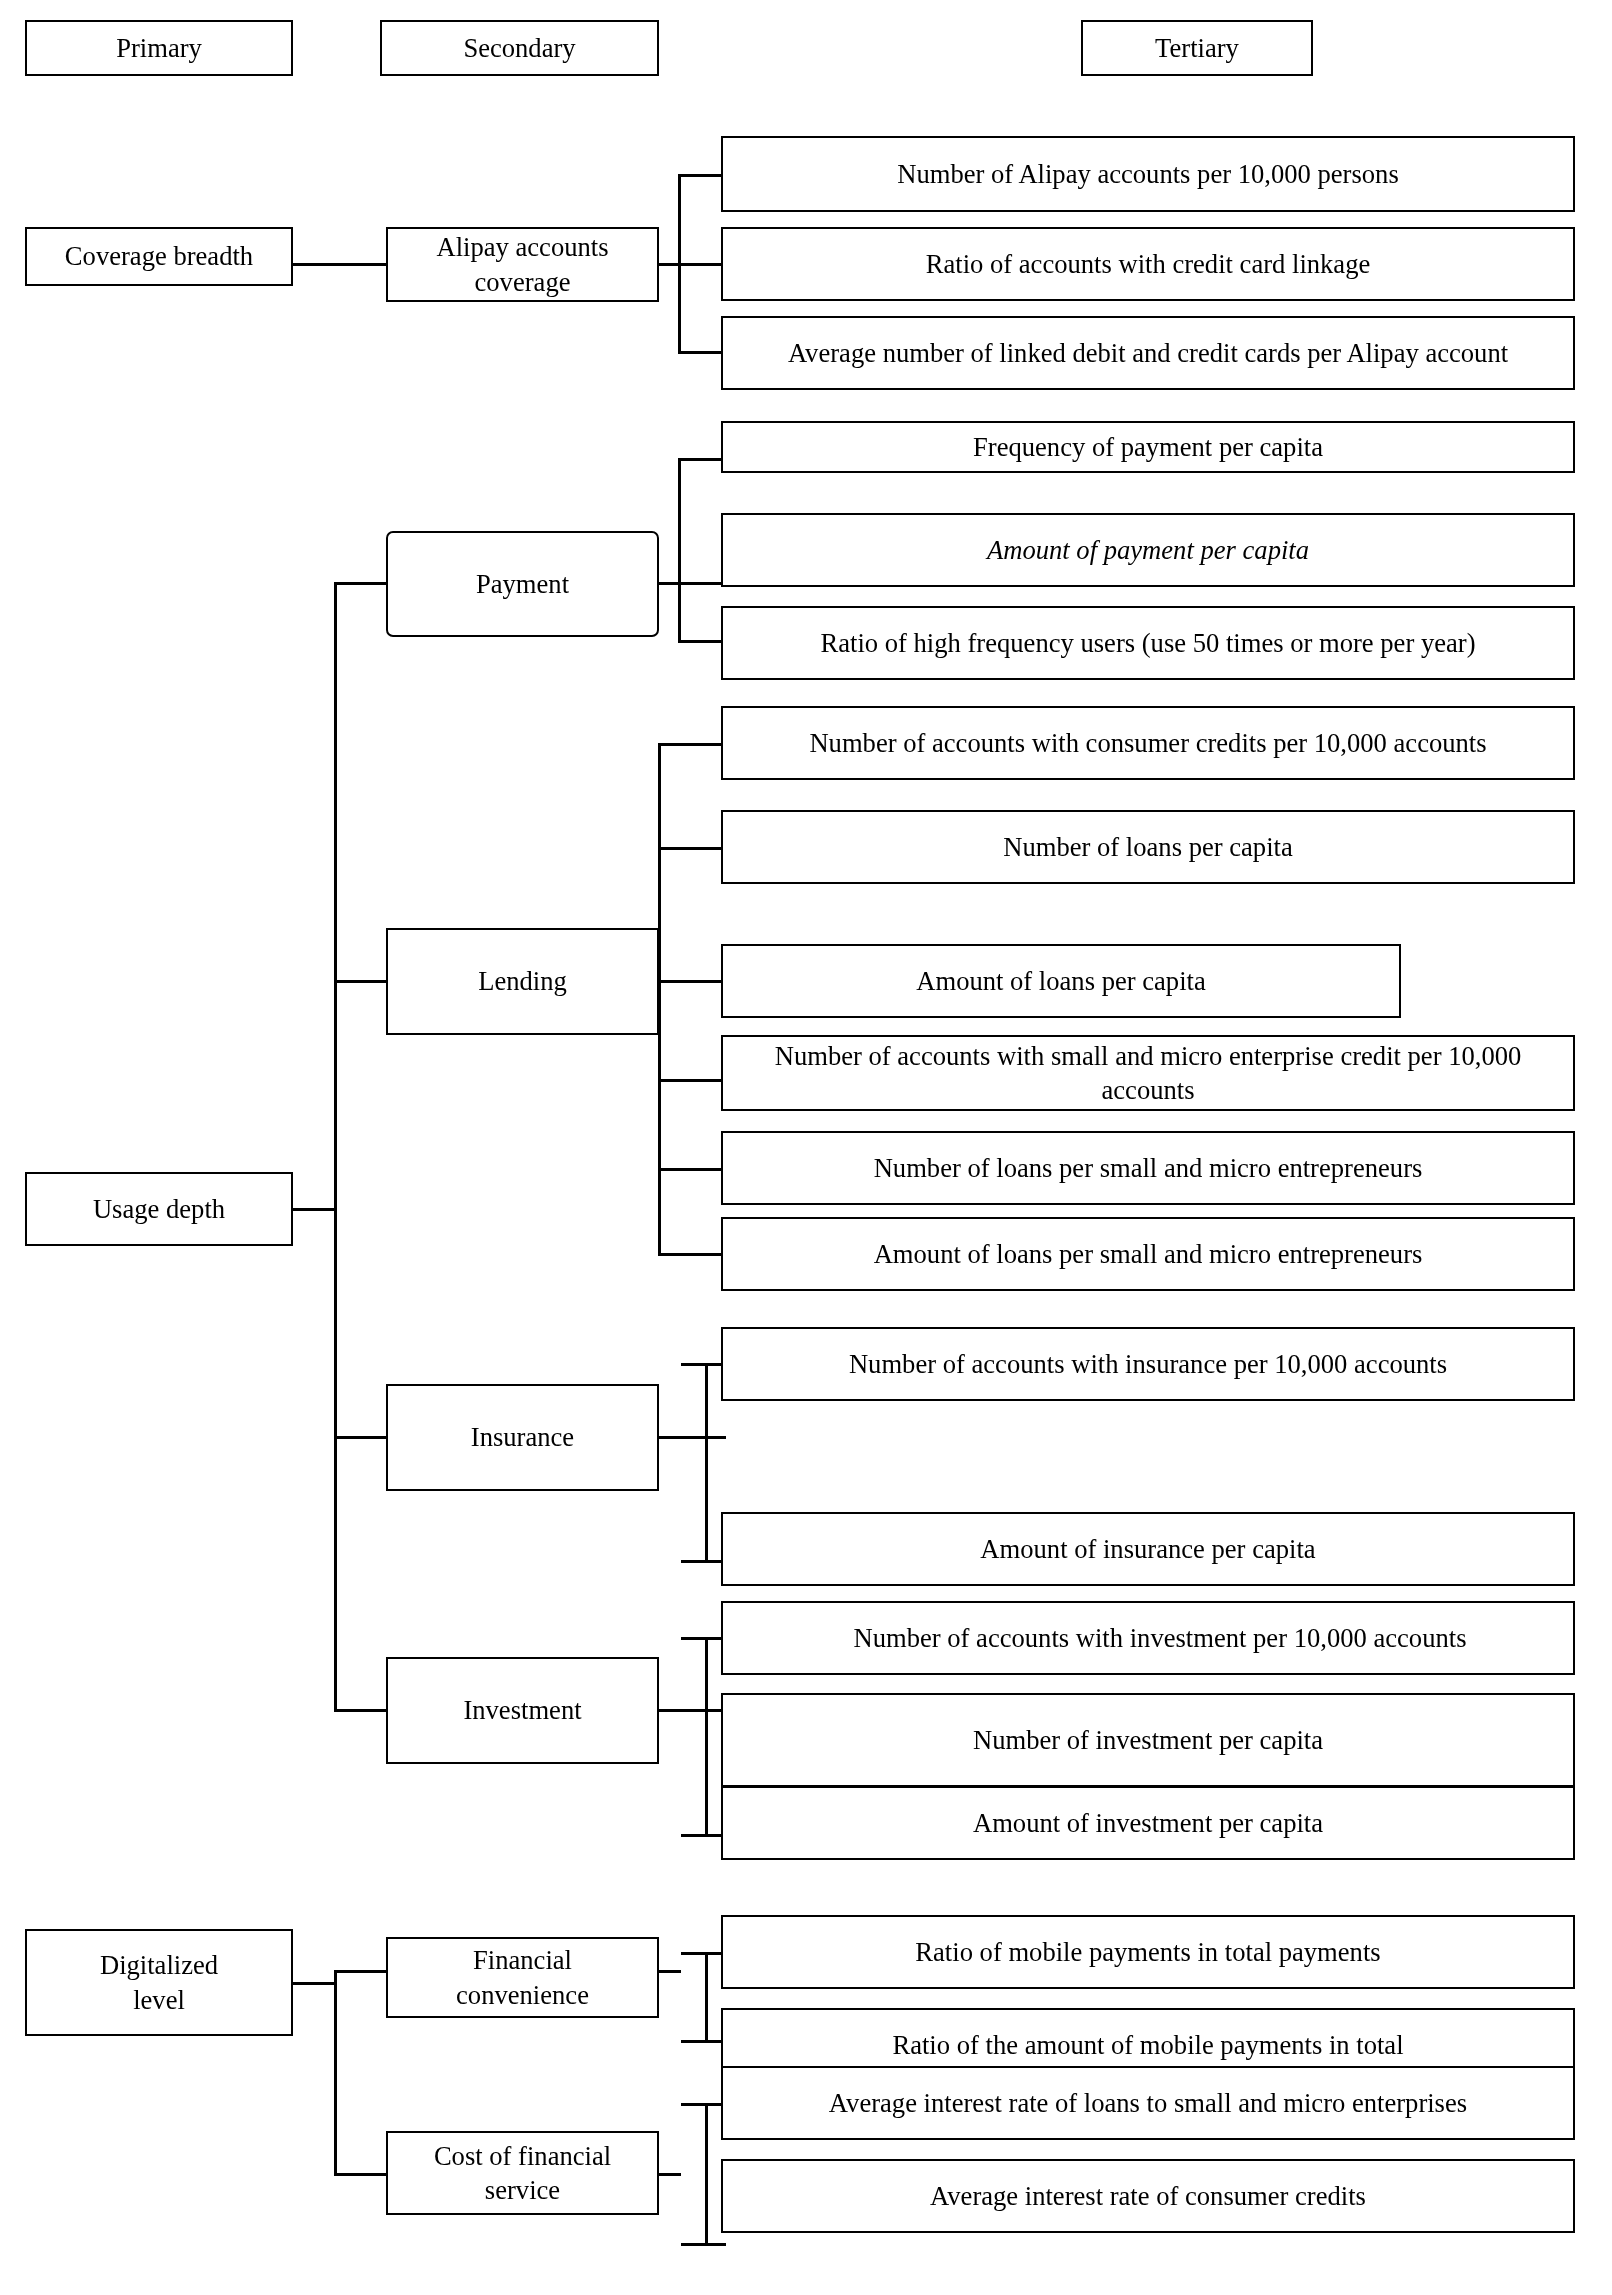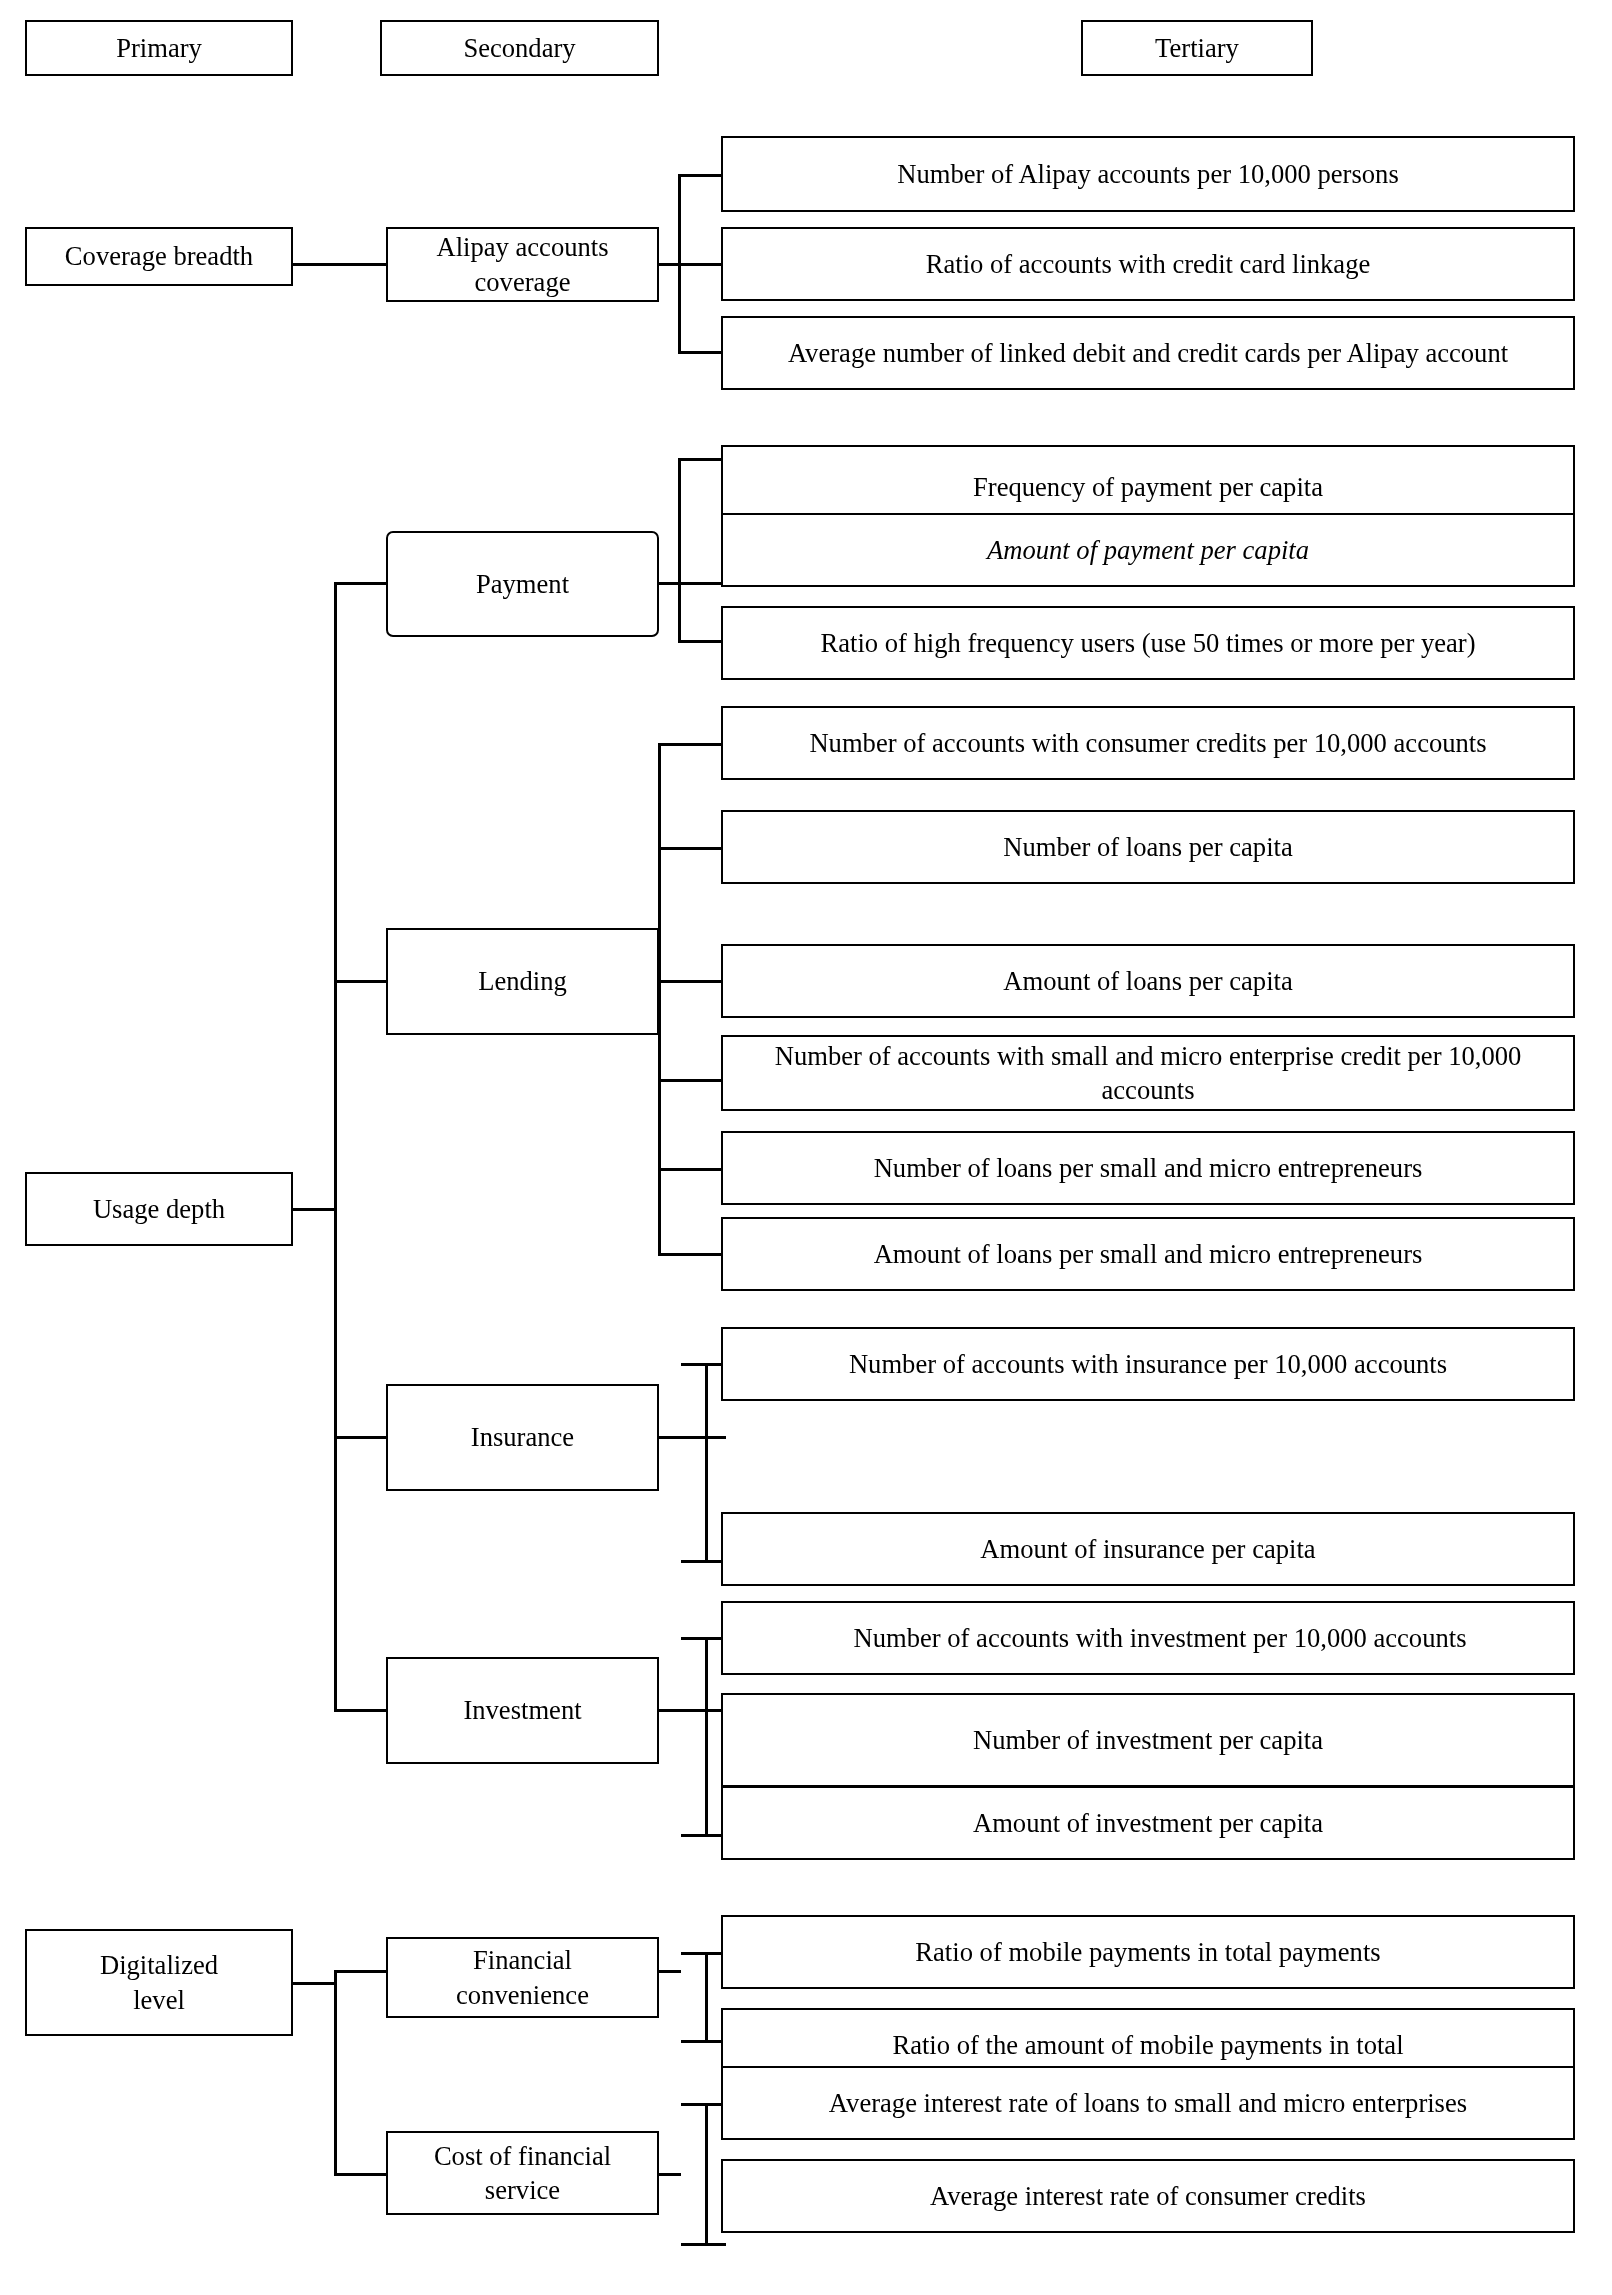--- a/index.html
+++ b/index.html
@@ -96,21 +96,21 @@
 
   <div class="box lvl2" style="left:386px;top:531px;width:273px;height:106px;border-radius:7px;">
     <span class="txt">Payment</span>
   </div>
   <div class="ln h" style="left:658px;top:582px;width:23px;"></div>
   <div class="ln v" style="left:678px;top:459px;height:183px;"></div>
   <div class="ln h" style="left:678px;top:458px;width:45px;"></div>
   <div class="ln h" style="left:678px;top:582px;width:45px;"></div>
   <div class="ln h" style="left:678px;top:640px;width:45px;"></div>
 
-  <div class="box lvl3" style="left:721px;top:421px;width:854px;height:84px;margin-top:24px;">
+  <div class="box lvl3" style="left:721px;top:421px;width:854px;height:52px;">
     <span class="txt">Frequency of payment per capita</span>
   </div>
   <div class="box lvl3" style="left:721px;top:513px;width:854px;height:74px;font-style:italic;">
     <span class="txt">Amount of payment per capita</span>
   </div>
   <div class="box lvl3" style="left:721px;top:606px;width:854px;height:74px;">
     <span class="txt">Ratio of high frequency users (use 50 times or more per year)</span>
   </div>
 
   <div class="box lvl2" style="left:386px;top:928px;width:273px;height:107px;">
@@ -124,21 +124,21 @@
   <div class="ln h" style="left:658px;top:1079px;width:65px;"></div>
   <div class="ln h" style="left:658px;top:1168px;width:65px;"></div>
   <div class="ln h" style="left:658px;top:1253px;width:65px;"></div>
 
   <div class="box lvl3" style="left:721px;top:706px;width:854px;height:74px;">
     <span class="txt">Number of accounts with consumer credits per 10,000 accounts</span>
   </div>
   <div class="box lvl3" style="left:721px;top:810px;width:854px;height:74px;">
     <span class="txt">Number of loans per capita</span>
   </div>
-  <div class="box lvl3" style="left:721px;top:944px;width:854px;height:74px;">
+  <div class="box lvl3" style="left:721px;top:944px;width:680px;height:74px;">
     <span class="txt">Amount of loans per capita</span>
   </div>
   <div class="box lvl3" style="left:721px;top:1035px;width:854px;height:76px;">
     <span class="txt">Number of accounts with small and micro enterprise credit per 10,000 accounts</span>
   </div>
   <div class="box lvl3" style="left:721px;top:1131px;width:854px;height:74px;">
     <span class="txt">Number of loans per small and micro entrepreneurs</span>
   </div>
   <div class="box lvl3" style="left:721px;top:1217px;width:854px;height:74px;">
     <span class="txt">Amount of loans per small and micro entrepreneurs</span>

